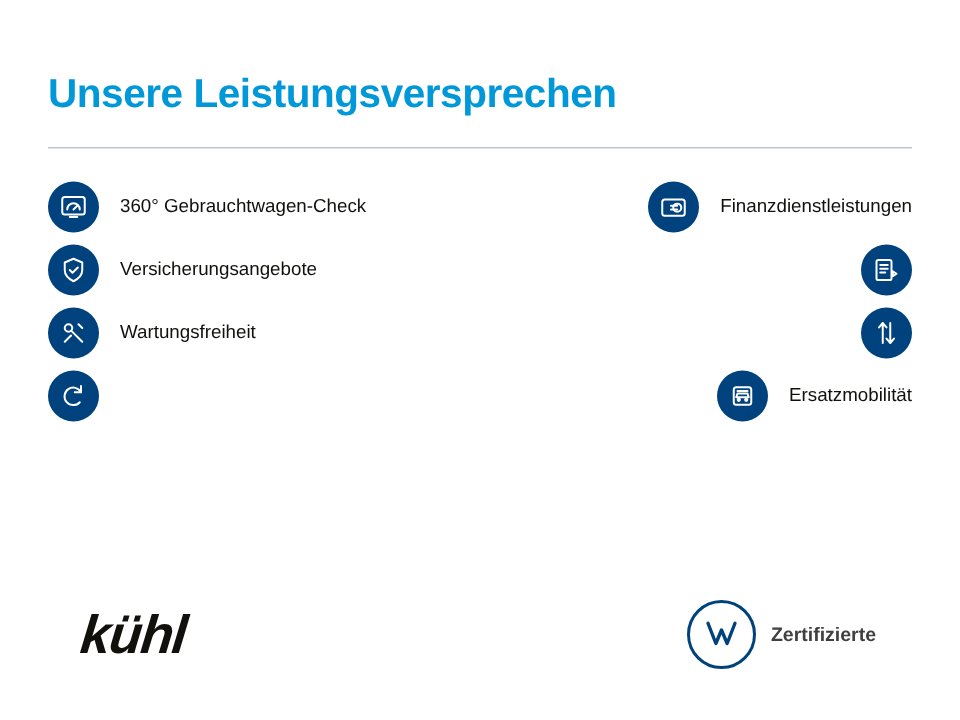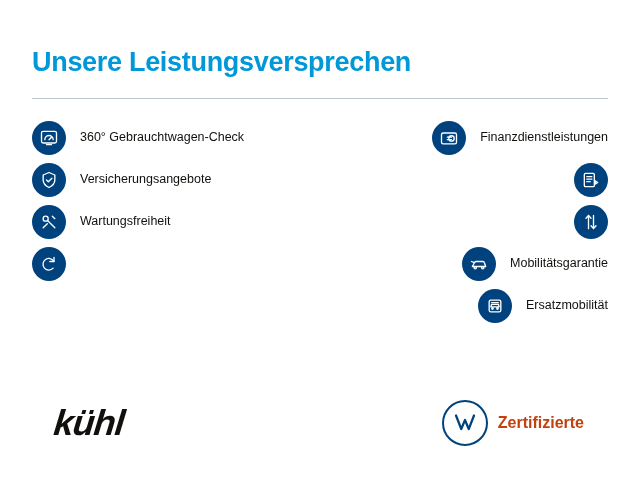--- a/index.html
+++ b/index.html
@@ -101,23 +101,23 @@
   .vw-mark {
     width: 42px;
     height: 42px;
     border-radius: 50%;
     border: 2px solid #00437a;
     display: flex;
     align-items: center;
     justify-content: center;
   }
   .vw-text {
-    font-size: 16px;
+    font-size: 13px;
     font-weight: bold;
-    color: #c2410c;
+    color: #404040;
     line-height: 1.15;
   }
 </style>
 </head>
 <body>
 
 <div class="page">
 
   <div class="headline">Unsere Leistungsversprechen</div>
   <div class="rule"></div>
@@ -197,31 +197,20 @@
 
       <div class="item">
         <span class="badge">
           <svg width="20" height="20" viewBox="0 0 24 24" fill="none" stroke="#ffffff" stroke-width="1.6" stroke-linecap="round" stroke-linejoin="round">
             <path d="M9 4v16M9 4L6 7.5M9 4l3 3.5"></path>
             <path d="M15 20V4M15 20l-3-3.5M15 20l3-3.5"></path>
           </svg>
         </span>
       </div>
 
-      <div class="item">
-        <span class="badge">
-          <svg width="20" height="20" viewBox="0 0 24 24" fill="none" stroke="#ffffff" stroke-width="1.6" stroke-linecap="round" stroke-linejoin="round">
-            <path d="M4 15h16l-1.5-4.5A2 2 0 0 0 16.6 9H8.5a2 2 0 0 0-1.8 1.2L4 15z"></path>
-            <circle cx="7.5" cy="16.5" r="1.4"></circle>
-            <circle cx="16.5" cy="16.5" r="1.4"></circle>
-            <path d="M3 9l2.5 1"></path>
-          </svg>
-        </span>
-        <span class="item-label">Mobilitätsgarantie</span>
-      </div>
 
       <div class="item">
         <span class="badge">
           <svg width="20" height="20" viewBox="0 0 24 24" fill="none" stroke="#ffffff" stroke-width="1.6" stroke-linecap="round" stroke-linejoin="round">
             <rect x="5" y="5" width="14" height="14" rx="2"></rect>
             <path d="M7 13h10l-1-3H8z"></path>
             <circle cx="9" cy="15" r="0.9"></circle>
             <circle cx="15" cy="15" r="0.9"></circle>
             <path d="M8 8h8"></path>
           </svg>

